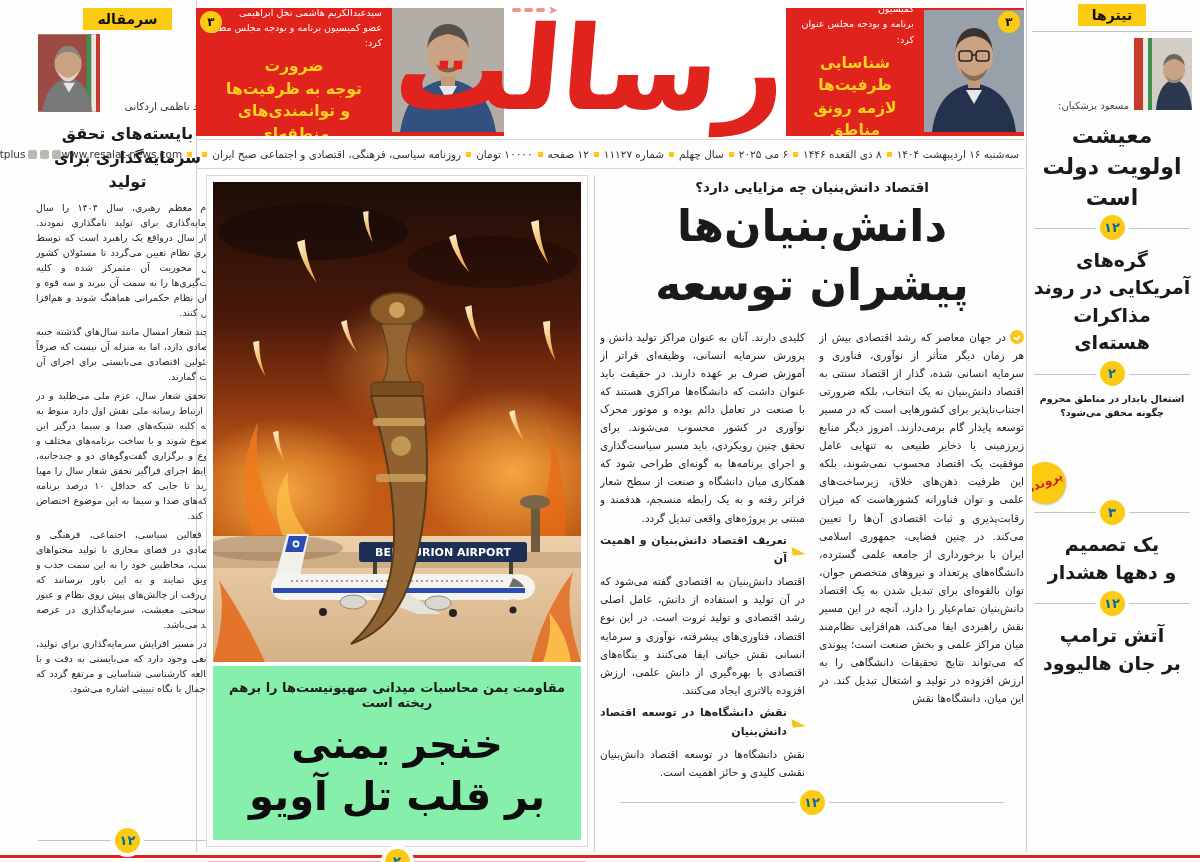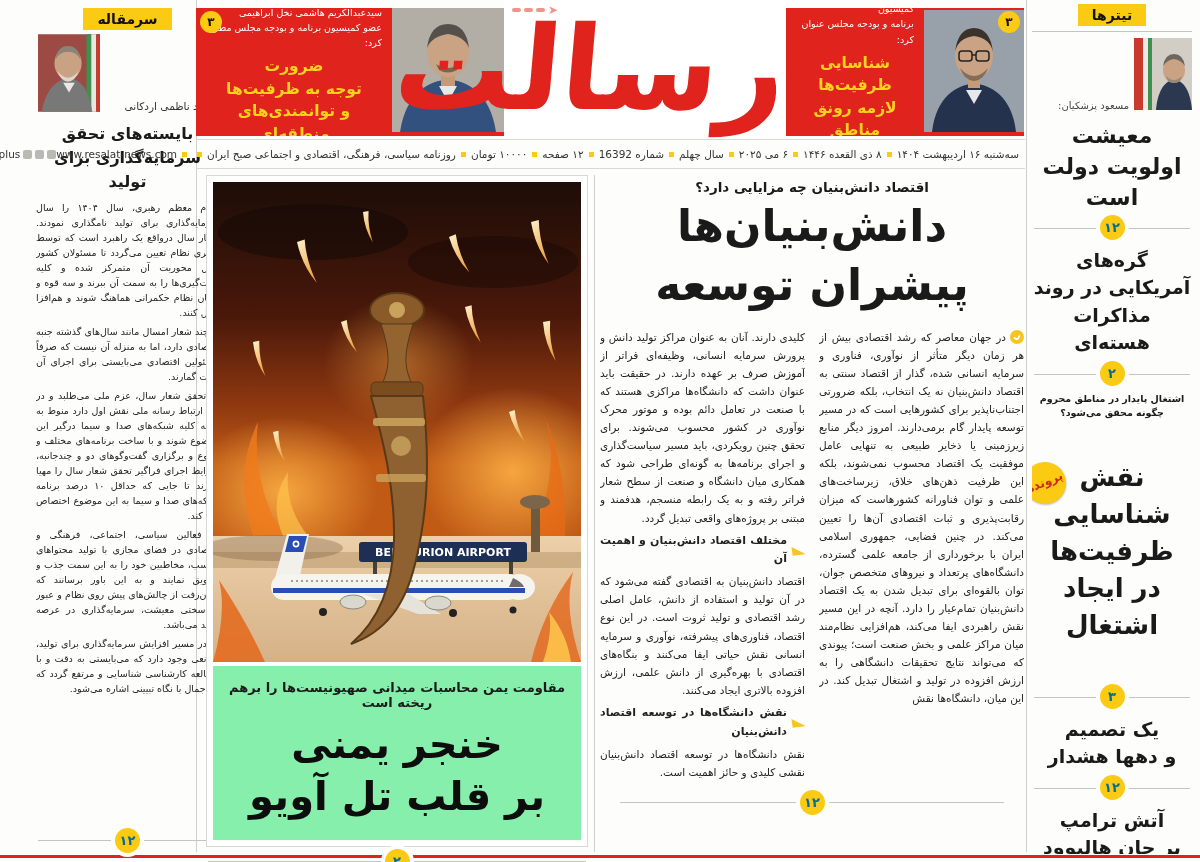--- a/index.html
+++ b/index.html
@@ -191,21 +191,21 @@
 لازمه رونق مناطق
 کم‌برخوردار</div>
     </div>
   </div>
 
   <div class="dateline">
     <span class="dl-item">سه‌شنبه ۱۶ اردیبهشت ۱۴۰۴</span>
     <span class="dl-item">۸ ذی القعده ۱۴۴۶</span>
     <span class="dl-item">۶ می ۲۰۲۵</span>
     <span class="dl-item">سال چهلم</span>
-    <span class="dl-item">شماره 16392</span>
+    <span class="dl-item">شماره ۱۱۱۲۷</span>
     <span class="dl-item">۱۲ صفحه</span>
     <span class="dl-item">۱۰۰۰۰ تومان</span>
     <span class="dl-item">روزنامه سیاسی، فرهنگی، اقتصادی و اجتماعی صبح ایران</span>
     <span class="dl-item ltr">www.resalat-news.com</span>
     <span class="dl-item last">
       <span class="soc"></span>
       <span class="soc"></span>
       <span class="soc"></span>
     </span>
     <span class="dl-item last ltr">@Resalatplus</span>
@@ -307,21 +307,21 @@
     <div class="ms-title pre">دانش‌بنیان‌ها
 پیشران توسعه</div>
     <div class="ms-cols">
       <div class="ms-col">
         <p><span class="orn"></span><span>در جهان معاصر که رشد اقتصادی بیش از هر زمان دیگر متأثر از نوآوری، فناوری و سرمایه انسانی شده، گذار از اقتصاد سنتی به اقتصاد دانش‌بنیان نه یک انتخاب، بلکه ضرورتی اجتناب‌ناپذیر برای کشورهایی است که در مسیر توسعه پایدار گام برمی‌دارند. امروز دیگر منابع زیرزمینی یا ذخایر طبیعی به تنهایی عامل موفقیت یک اقتصاد محسوب نمی‌شوند، بلکه این ظرفیت ذهن‌های خلاق، زیرساخت‌های علمی و توان فناورانه کشورهاست که میزان رقابت‌پذیری و ثبات اقتصادی آن‌ها را تعیین می‌کند. در چنین فضایی، جمهوری اسلامی ایران با برخورداری از جامعه علمی گسترده، دانشگاه‌های پرتعداد و نیروهای متخصص جوان، توان بالقوه‌ای برای تبدیل شدن به یک اقتصاد دانش‌بنیان تمام‌عیار را دارد. آنچه در این مسیر نقش راهبردی ایفا می‌کند، هم‌افزایی نظام‌مند میان مراکز علمی و بخش صنعت است؛ پیوندی که می‌تواند نتایج تحقیقات دانشگاهی را به ارزش افزوده در تولید و اشتغال تبدیل کند. در این میان، دانشگاه‌ها نقش</span></p>
       </div>
       <div class="ms-col">
         <p>کلیدی دارند. آنان به عنوان مراکز تولید دانش و پرورش سرمایه انسانی، وظیفه‌ای فراتر از آموزش صرف بر عهده دارند. در حقیقت باید عنوان داشت که دانشگاه‌ها مراکزی هستند که با صنعت در تعامل دائم بوده و موتور محرک نوآوری در کشور محسوب می‌شوند. برای تحقق چنین رویکردی، باید مسیر سیاست‌گذاری و اجرای برنامه‌ها به گونه‌ای طراحی شود که همکاری میان دانشگاه و صنعت از سطح شعار فراتر رفته و به یک رابطه منسجم، هدفمند و مبتنی بر پروژه‌های واقعی تبدیل گردد.</p>
         <div class="subhead">
             <span class="tri"></span>
-            <span>مختلف اقتصاد دانش‌بنیان و اهمیت آن</span>
+            <span>تعریف اقتصاد دانش‌بنیان و اهمیت آن</span>
           </div>
         <p>اقتصاد دانش‌بنیان به اقتصادی گفته می‌شود که در آن تولید و استفاده از دانش، عامل اصلی رشد اقتصادی و تولید ثروت است. در این نوع اقتصاد، فناوری‌های پیشرفته، نوآوری و سرمایه انسانی نقش حیاتی ایفا می‌کنند و بنگاه‌های اقتصادی با بهره‌گیری از دانش علمی، ارزش افزوده بالاتری ایجاد می‌کنند.</p>
         <div class="subhead">
             <span class="tri"></span>
             <span>نقش دانشگاه‌ها در توسعه اقتصاد دانش‌بنیان</span>
           </div>
         <p>نقش دانشگاه‌ها در توسعه اقتصاد دانش‌بنیان نقشی کلیدی و حائز اهمیت است.</p>
       </div>
     </div>
     <div class="pdiv" style="margin-top:10px;">
@@ -357,23 +357,20 @@
 
     <div class="sb-item pre">گره‌های آمریکایی در روند
 مذاکرات هسته‌ای</div>
     <div class="pdiv">
         <span class="pline"></span>
         <span class="pnum">۲</span>
       </div>
 
     <div class="sb-kicker">اشتغال پایدار در مناطق محروم چگونه محقق می‌شود؟</div>
     <div class="sb-big pre">
-      <span>نقش شناسایی
-ظرفیت‌ها
-در ایجاد اشتغال</span>
       <span class="dossier">پرونده</span>
     </div>
     <div class="pdiv">
         <span class="pline"></span>
         <span class="pnum">۳</span>
       </div>
 
     <div class="sb-item pre">یک تصمیم
 و دهها هشدار</div>
     <div class="pdiv">

